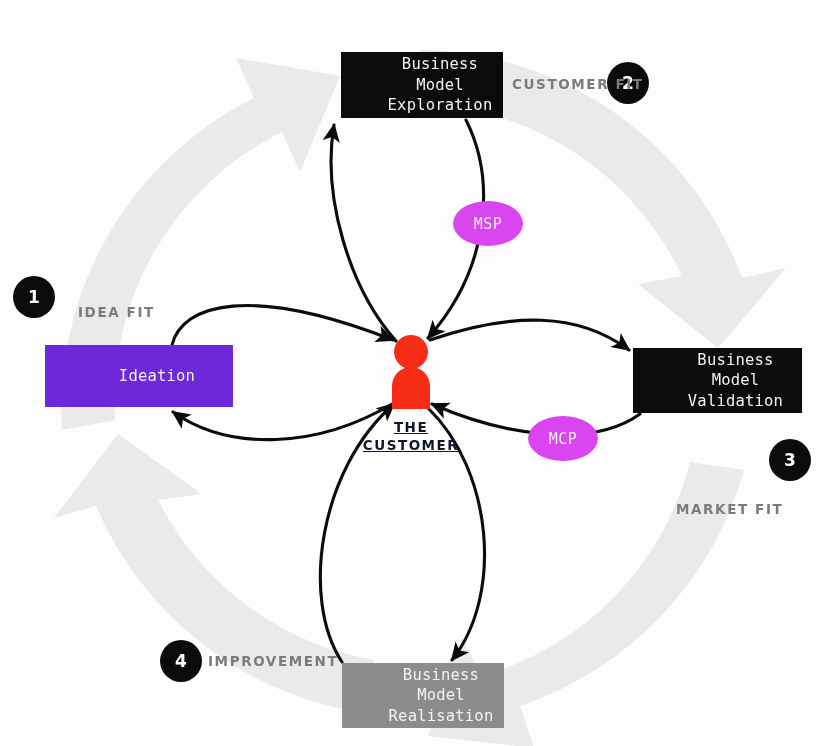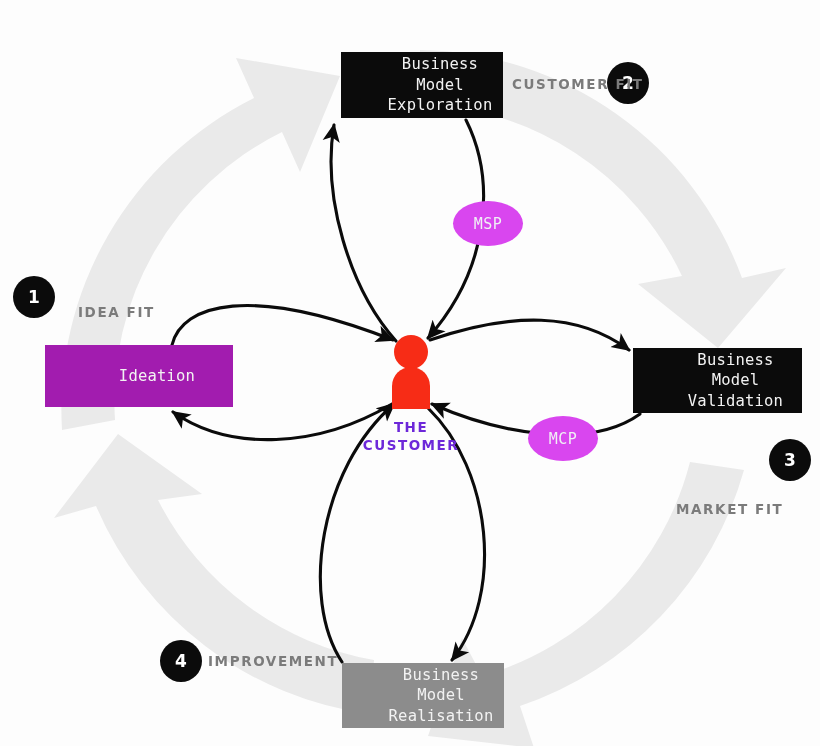--- a/index.html
+++ b/index.html
@@ -2,30 +2,30 @@
 <html><head>
 <meta charset="utf-8">
 <style>
   html,body{margin:0;padding:0;background:#ffffff;}
   body{width:820px;height:746px;overflow:hidden;font-family:"DejaVu Sans Mono",monospace;}
   #stage{position:relative;width:820px;height:746px;background:#fdfdfd;}
   #stage svg{position:absolute;left:0;top:0;}
   .node{position:absolute;display:flex;align-items:center;justify-content:center;text-align:center;line-height:1.32;padding-left:36px;}
   .boxnode{font-family:"DejaVu Sans Mono",monospace;font-size:15.5px;color:#f2f2f2;letter-spacing:.2px;}
   .boxnode.dark{background:#0b0b0b;}
-  .boxnode.red{background:#a21caf;}
+  .boxnode.red{background:#6d28d9;}
   .boxnode.grey{background:#8c8c8c;}
   .pill{position:absolute;border-radius:50%;display:flex;align-items:center;justify-content:center;
         background:#d946ef;color:#f0f0f5;font-family:"DejaVu Sans Mono",monospace;font-size:15px;letter-spacing:.4px;}
   .badge{position:absolute;border-radius:50%;background:#0b0b0b;color:#ffffff;display:flex;align-items:center;
          justify-content:center;font-family:"DejaVu Sans",sans-serif;font-weight:bold;font-size:17px;}
   .phase-label{position:absolute;color:#7b7b7b;font-family:"DejaVu Sans",sans-serif;font-weight:bold;
                font-size:13.5px;letter-spacing:1.6px;white-space:nowrap;}
-  .customer-label{position:absolute;color:#6d28d9;font-family:"DejaVu Sans",sans-serif;font-weight:bold;
-                  font-size:13.5px;letter-spacing:1.5px;text-align:center;line-height:1.35;white-space:pre-line;}
+  .customer-label{position:absolute;color:#0f172a;font-family:"DejaVu Sans",sans-serif;font-weight:bold;
+                  font-size:13.5px;letter-spacing:1.5px;text-align:center;line-height:1.35;white-space:pre-line;text-decoration:underline;}
 </style>
 </head>
 <body>
 
 <div id="stage">
 
   <svg width="820" height="746">
     <g fill="#eaeaea">
 
       <path d="

